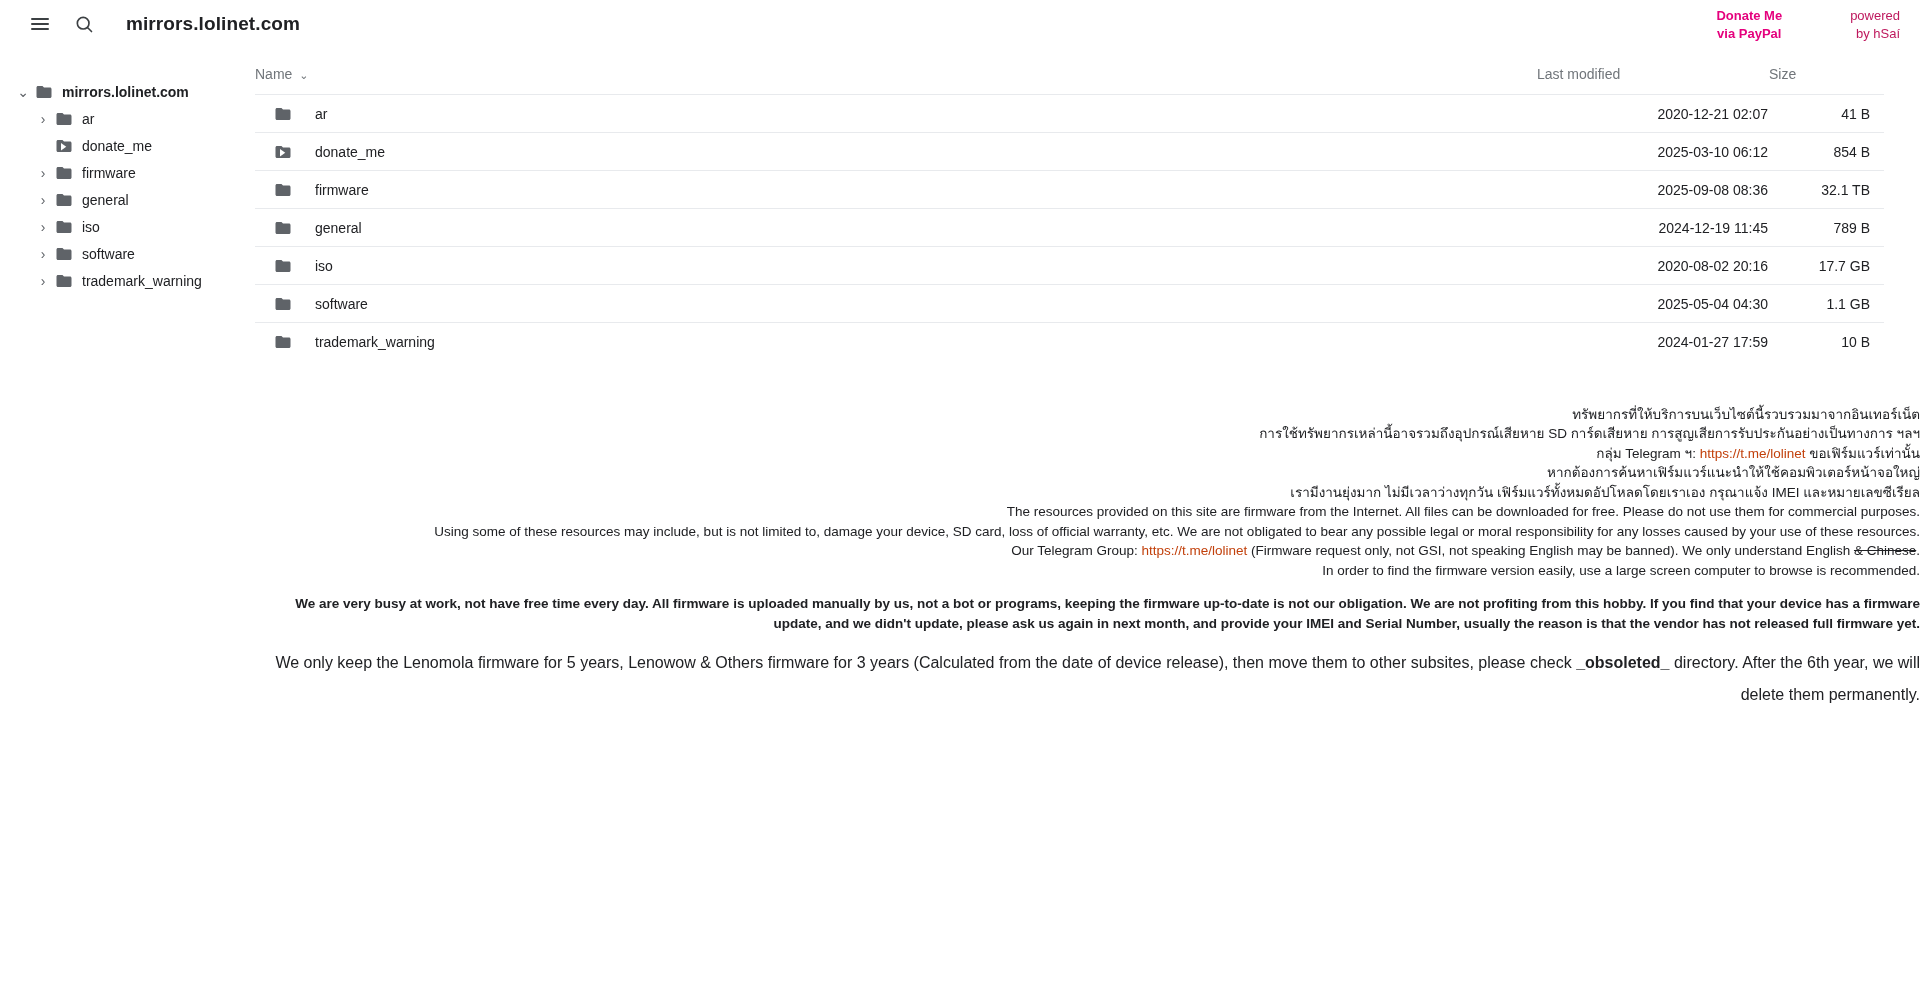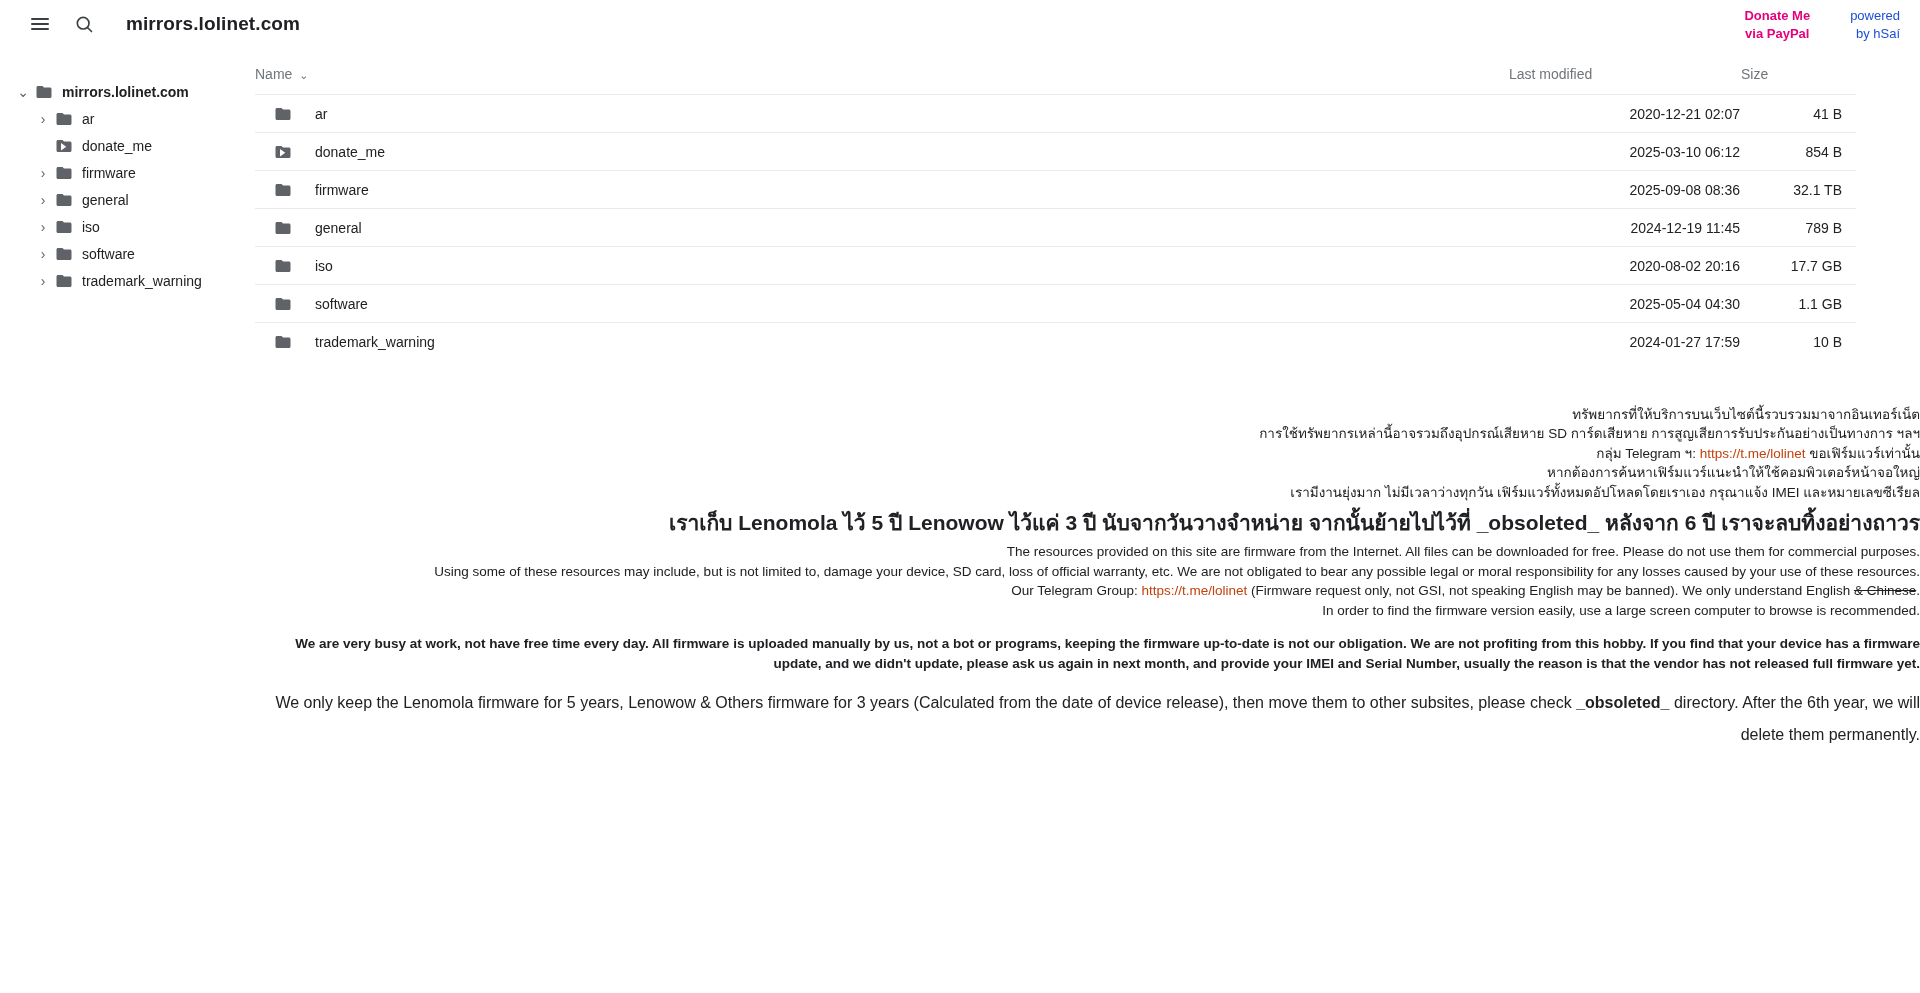--- a/index.html
+++ b/index.html
@@ -50,35 +50,36 @@
     font-size: 19px;
     font-weight: bold;
     color: #202124;
     margin-left: 22px;
     letter-spacing: 0.1px;
   }
   .topbar-right {
     margin-left: auto;
     display: flex;
     align-items: flex-start;
-    gap: 40px;
+    gap: 20px;
     font-size: 13px;
     line-height: 18px;
     padding-top: 2px;
   }
   .donate {
     color: #e5007d;
     font-weight: bold;
     text-align: center;
     text-decoration: none;
     cursor: pointer;
   }
   .powered {
-    color: #1d4ed8;
+    color: #be185d;
     text-align: right;
+    margin-left: 48px;
   }
 
   
   .content {
     display: flex;
     align-items: flex-start;
   }
 
   
   .sidebar {
@@ -115,21 +116,21 @@
     display: inline-flex;
     align-items: center;
     justify-content: center;
   }
   .tree-label { color: #202124; }
   .tree-row.root .tree-label { font-weight: bold; }
 
   
   .listing {
     flex: 1 1 auto;
-    padding-right: 64px;
+    padding-right: 36px;
     box-sizing: border-box;
   }
   table.files {
     width: 100%;
     border-collapse: collapse;
     font-size: 14px;
   }
   table.files thead th {
     font-weight: normal;
     color: #70757a;
@@ -431,23 +432,20 @@
   <div class="sm">
     <span>กลุ่ม Telegram ฯ:</span>
     <a>https://t.me/lolinet</a>
     <span>ขอเฟิร์มแวร์เท่านั้น</span>
   </div>
   <div class="sm">
     <span>หากต้องการค้นหาเฟิร์มแวร์แนะนำให้ใช้คอมพิวเตอร์หน้าจอใหญ่</span>
   </div>
   <div class="sm">เรามีงานยุ่งมาก ไม่มีเวลาว่างทุกวัน เฟิร์มแวร์ทั้งหมดอัปโหลดโดยเราเอง กรุณาแจ้ง IMEI และหมายเลขซีเรียล</div>
 
-  <div class="big-th">
-    <span>เราเก็บ Lenomola ไว้ 5 ปี Lenowow ไว้แค่ 3 ปี นับจากวันวางจำหน่าย จากนั้นย้ายไปไว้ที่ </span><span>_obsoleted_</span><span> หลังจาก 6 ปี เราจะลบทิ้งอย่างถาวร</span>
-  </div>
 
   <div class="sm">The resources provided on this site are firmware from the Internet. All files can be downloaded for free. Please do not use them for commercial purposes.</div>
   <div class="sm">Using some of these resources may include, but is not limited to, damage your device, SD card, loss of official warranty, etc. We are not obligated to bear any possible legal or moral responsibility for any losses caused by your use of these resources.</div>
   <div class="sm">
     <span>Our Telegram Group: </span><a>https://t.me/lolinet</a><span> (Firmware request only, not GSI, not speaking English may be banned). We only understand English </span><span class="strike">&amp; Chinese</span><span>.</span>
   </div>
   <div class="sm">In order to find the firmware version easily, use a large screen computer to browse is recommended.</div>
   <div class="bold-en">We are very busy at work, not have free time every day. All firmware is uploaded manually by us, not a bot or programs, keeping the firmware up-to-date is not our obligation. We are not profiting from this hobby. If you find that your device has a firmware update, and we didn't update, please ask us again in next month, and provide your IMEI and Serial Number, usually the reason is that the vendor has not released full firmware yet.</div>
   <div class="big-en">
     <span>We only keep the Lenomola firmware for 5 years, Lenowow &amp; Others firmware for 3 years (Calculated from the date of device release), then move them to other subsites, please check </span><b>_obsoleted_</b><span> directory. After the 6th year, we will delete them permanently.</span>

